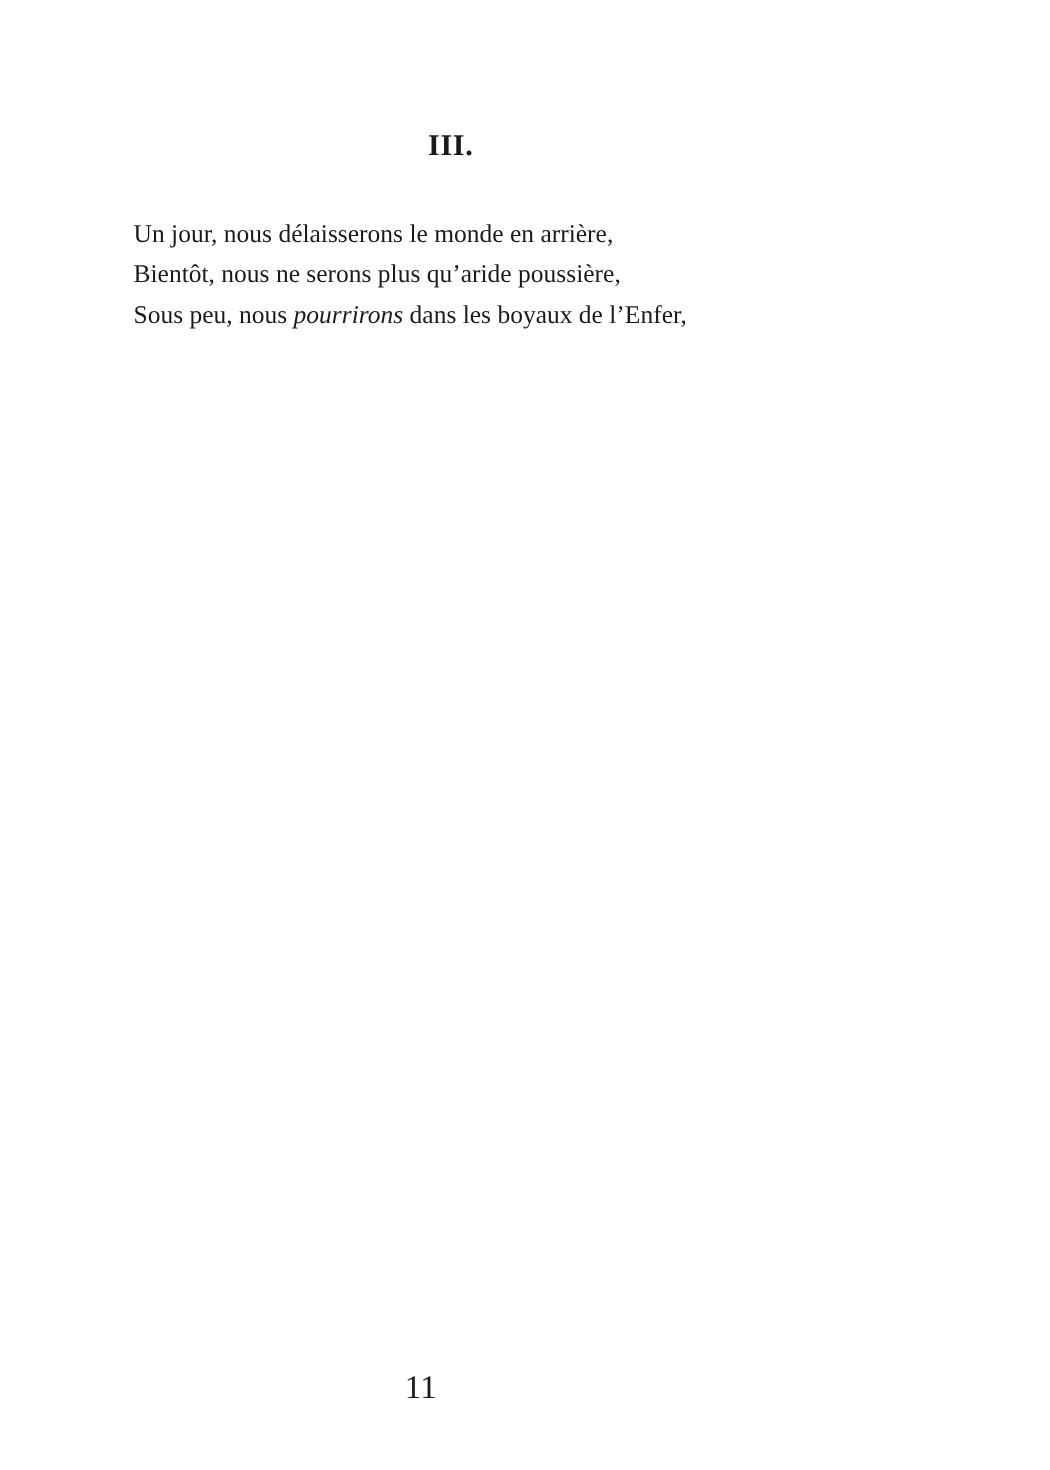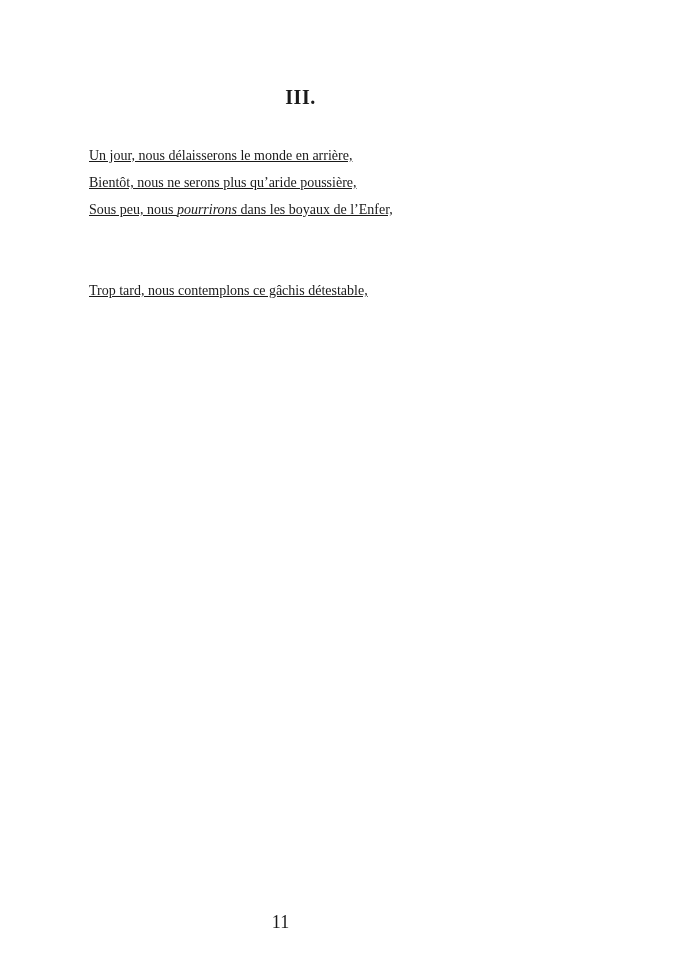--- a/index.html
+++ b/index.html
@@ -3,35 +3,34 @@
 <meta charset="utf-8">
 <style>
   html, body { margin: 0; padding: 0; background: #ffffff; }
   body { width: 700px; height: 980px; position: relative; overflow: hidden;
          font-family: "Liberation Serif", "DejaVu Serif", serif; color: #1a1a1a; }
   .title { position: absolute; top: 86px; left: 0; width: 601px; text-align: center;
            font-size: 20px; font-weight: bold; letter-spacing: 0.5px; }
   .stanza { position: absolute; left: 89px; }
   .stanza1 { top: 142px; }
   .stanza2 { top: 277px; }
-  .line { font-size: 14px; line-height: 27px; white-space: nowrap; text-decoration: underline; }
+  .line { font-size: 17px; line-height: 27px; white-space: nowrap; }
   .line i { font-style: italic; margin-top: 36px; }
   .page-number { position: absolute; top: 912px; left: 0; width: 561px; text-align: center;
-                 font-size: 18px; }
+                 font-size: 22px; }
 </style>
 </head>
 <body>
 
 <div>
   <div class="title">III.</div>
 
   <div class="stanza stanza1">
     <div class="line"><span>Un jour, nous délaisserons le monde en arrière,</span></div>
     <div class="line"><span>Bientôt, nous ne serons plus qu’aride poussière,</span></div>
     <div class="line"><span>Sous peu, nous </span><i>pourrirons</i><span> dans les boyaux de l’Enfer,</span></div>
   </div>
 
   <div class="stanza stanza2">
-    <div class="line"><span>Trop tard, nous contemplons ce gâchis détestable,</span></div>
   </div>
 
   <div class="page-number">11</div>
 </div>
 
 </body></html>

